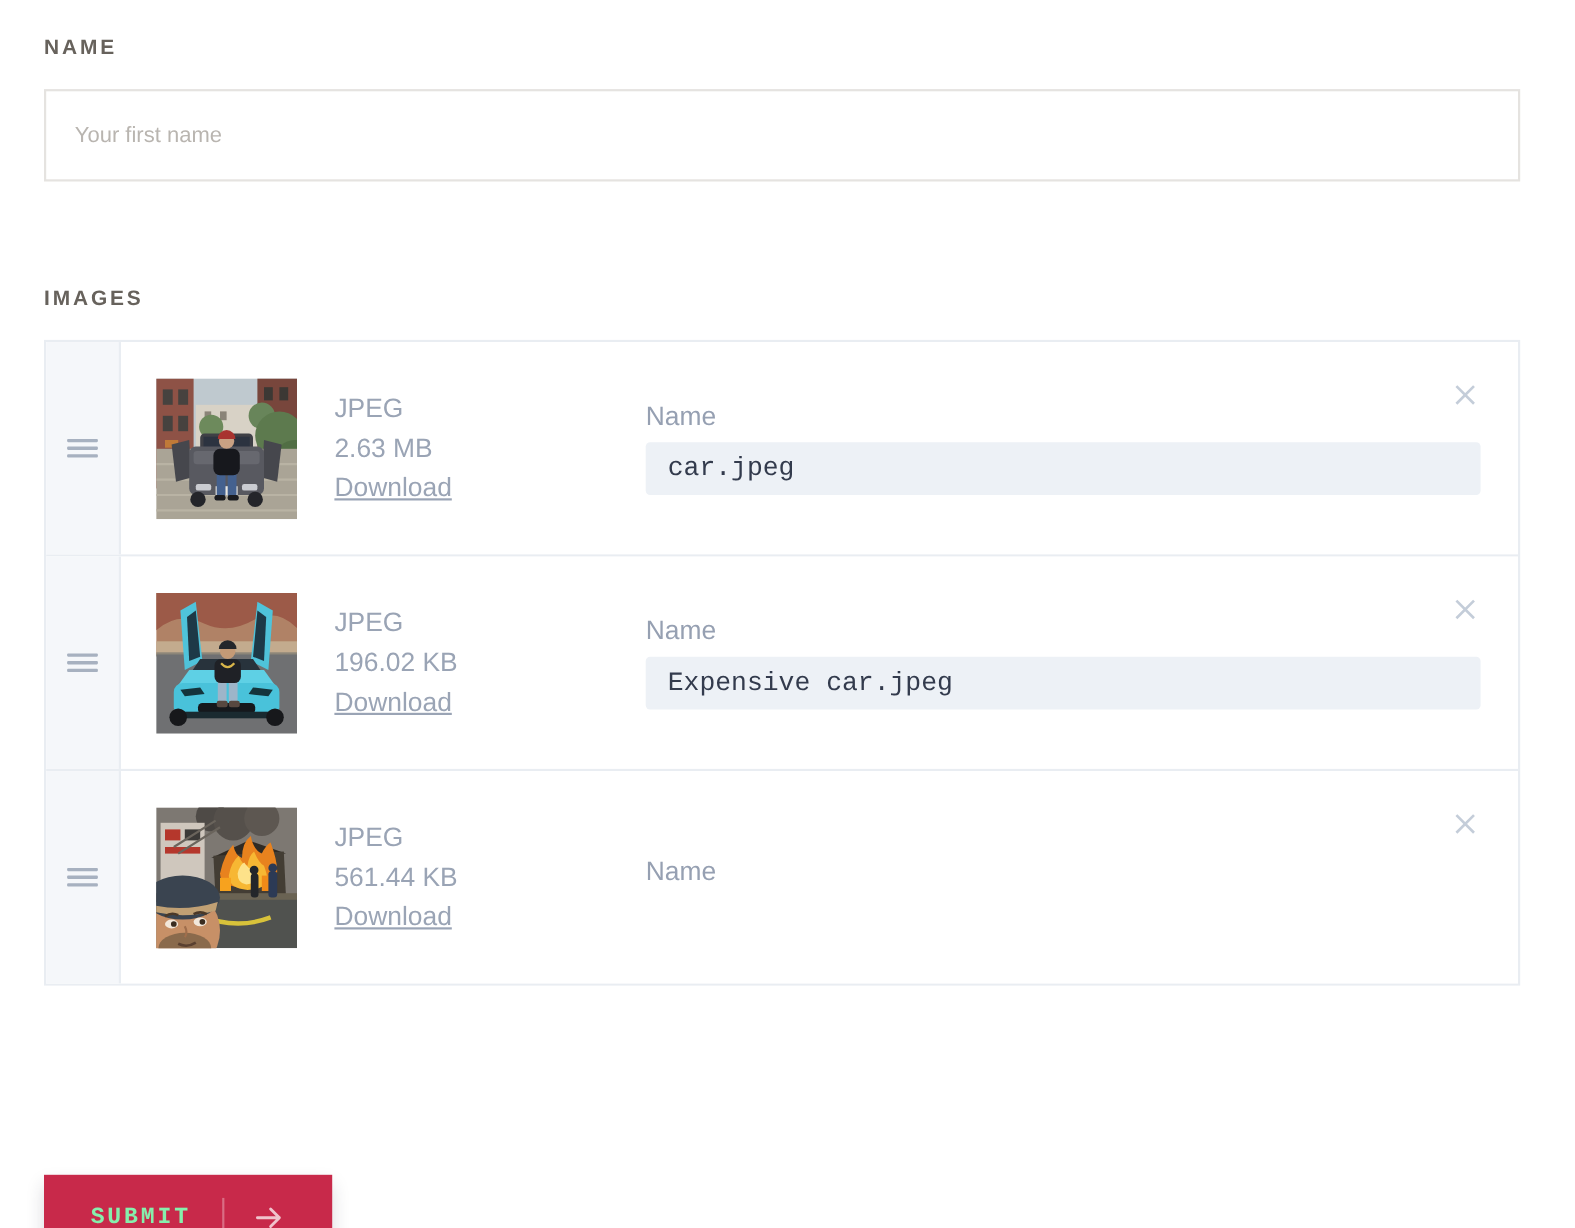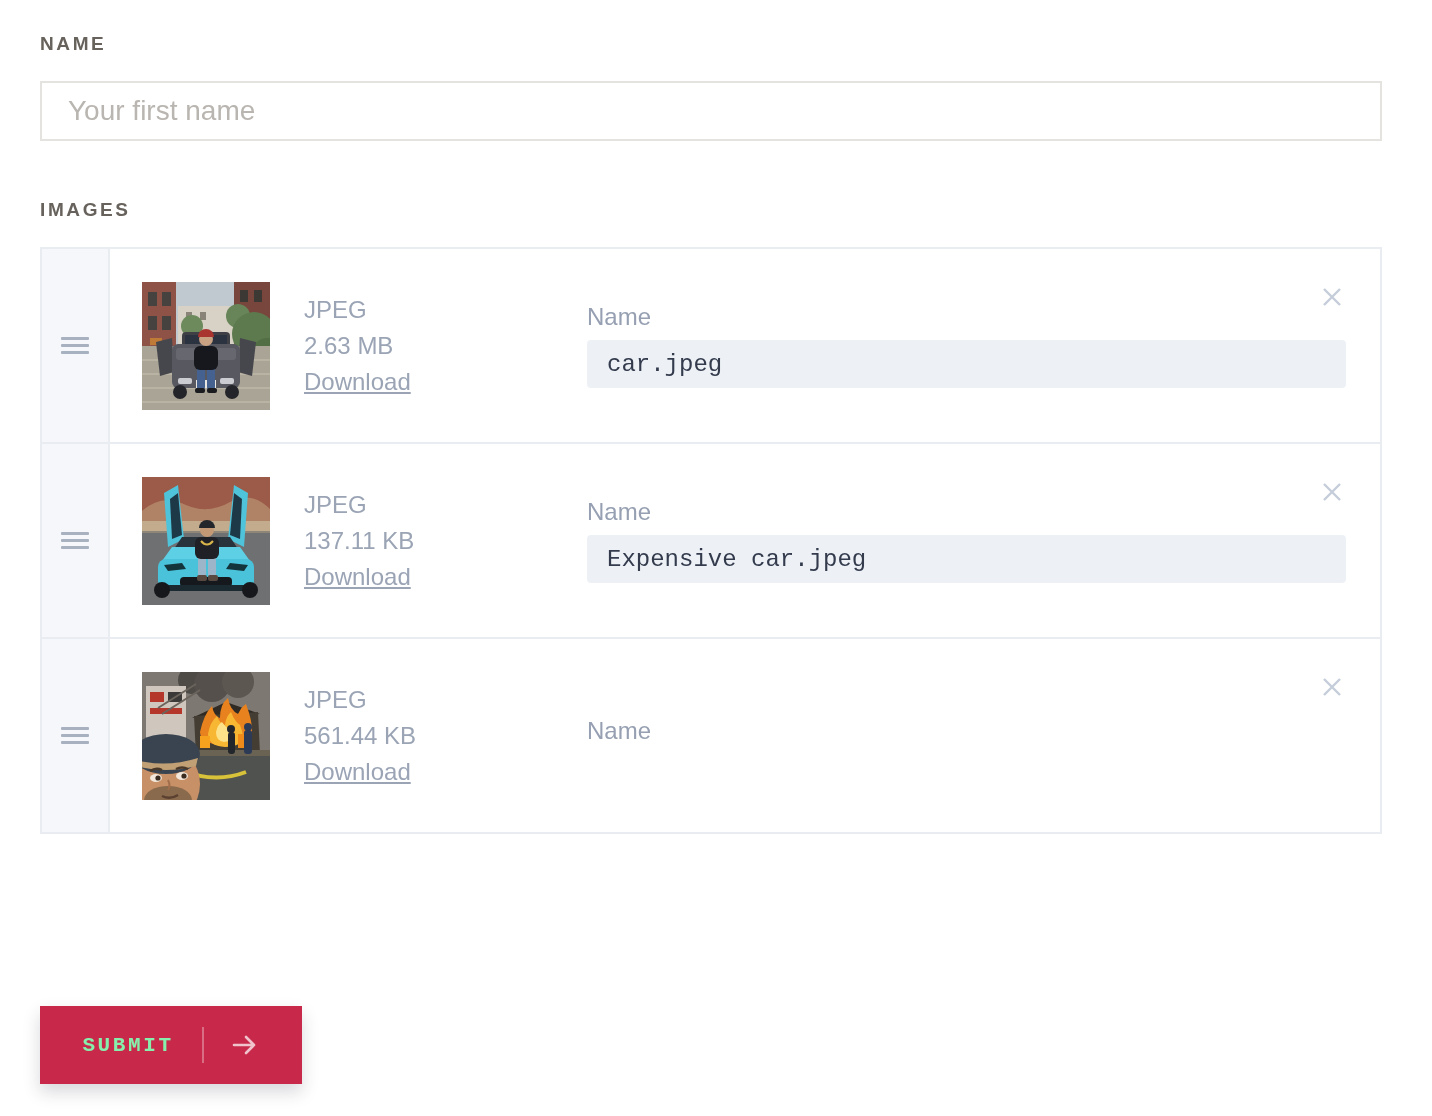--- a/index.html
+++ b/index.html
@@ -16,34 +16,34 @@
     font-size: 19px;
     font-weight: 700;
     letter-spacing: 2.6px;
     color: #67625c;
     text-transform: uppercase;
   }
 
   .name-input {
     display: block;
     width: 100%;
-    height: 60px;
+    height: 84px;
     margin-top: 26px;
     border: 2px solid #e5e3e0;
     background: #ffffff;
     padding: 0 26px;
-    font-size: 28px;
+    font-size: 20px;
     color: #4a4a4a;
     box-sizing: border-box;
     font-family: inherit;
     outline: none;
   }
   .name-input::placeholder { color: #b9b5b0; }
 
-  .images-label { display: block; margin-top: 58px; }
+  .images-label { display: block; margin-top: 96px; }
 
   .uploads {
     margin-top: 26px;
     border: 2px solid #e9edf2;
   }
   .upload-row {
     display: flex;
     height: 193px;
     border-bottom: 2px solid #e9edf2;
     background: #ffffff;
@@ -274,21 +274,21 @@
             <rect x="53" y="60" width="24" height="22" rx="6" fill="#1f2126"></rect>
             <path d="M59,64 q6,7 12,0" stroke="#d8b54a" stroke-width="2" fill="none"></path>
             <circle cx="65" cy="53" r="7" fill="#c49a76"></circle>
             <path d="M57,51 a8,8 0 0 1 16,0" fill="#23262b"></path>
             <rect x="55" y="98" width="10" height="6" rx="2" fill="#574840"></rect>
             <rect x="66" y="98" width="10" height="6" rx="2" fill="#574840"></rect>
           </svg>
         </div>
         <div class="meta">
           <div>JPEG</div>
-          <div>137.11 KB</div>
+          <div>196.02 KB</div>
           <div><a class="download-link">Download</a></div>
         </div>
         <div class="name-field">
           <div class="field-label-sm">Name</div>
           <input class="file-name-input" type="text" value="Expensive car.jpeg" style="">
         </div>
         <button class="remove-btn">
           <svg width="28" height="28" viewBox="0 0 28 28">
             <path d="M6 6 L22 22 M22 6 L6 22" stroke="#c4cdd9" stroke-width="2.4" fill="none"></path>
           </svg>

